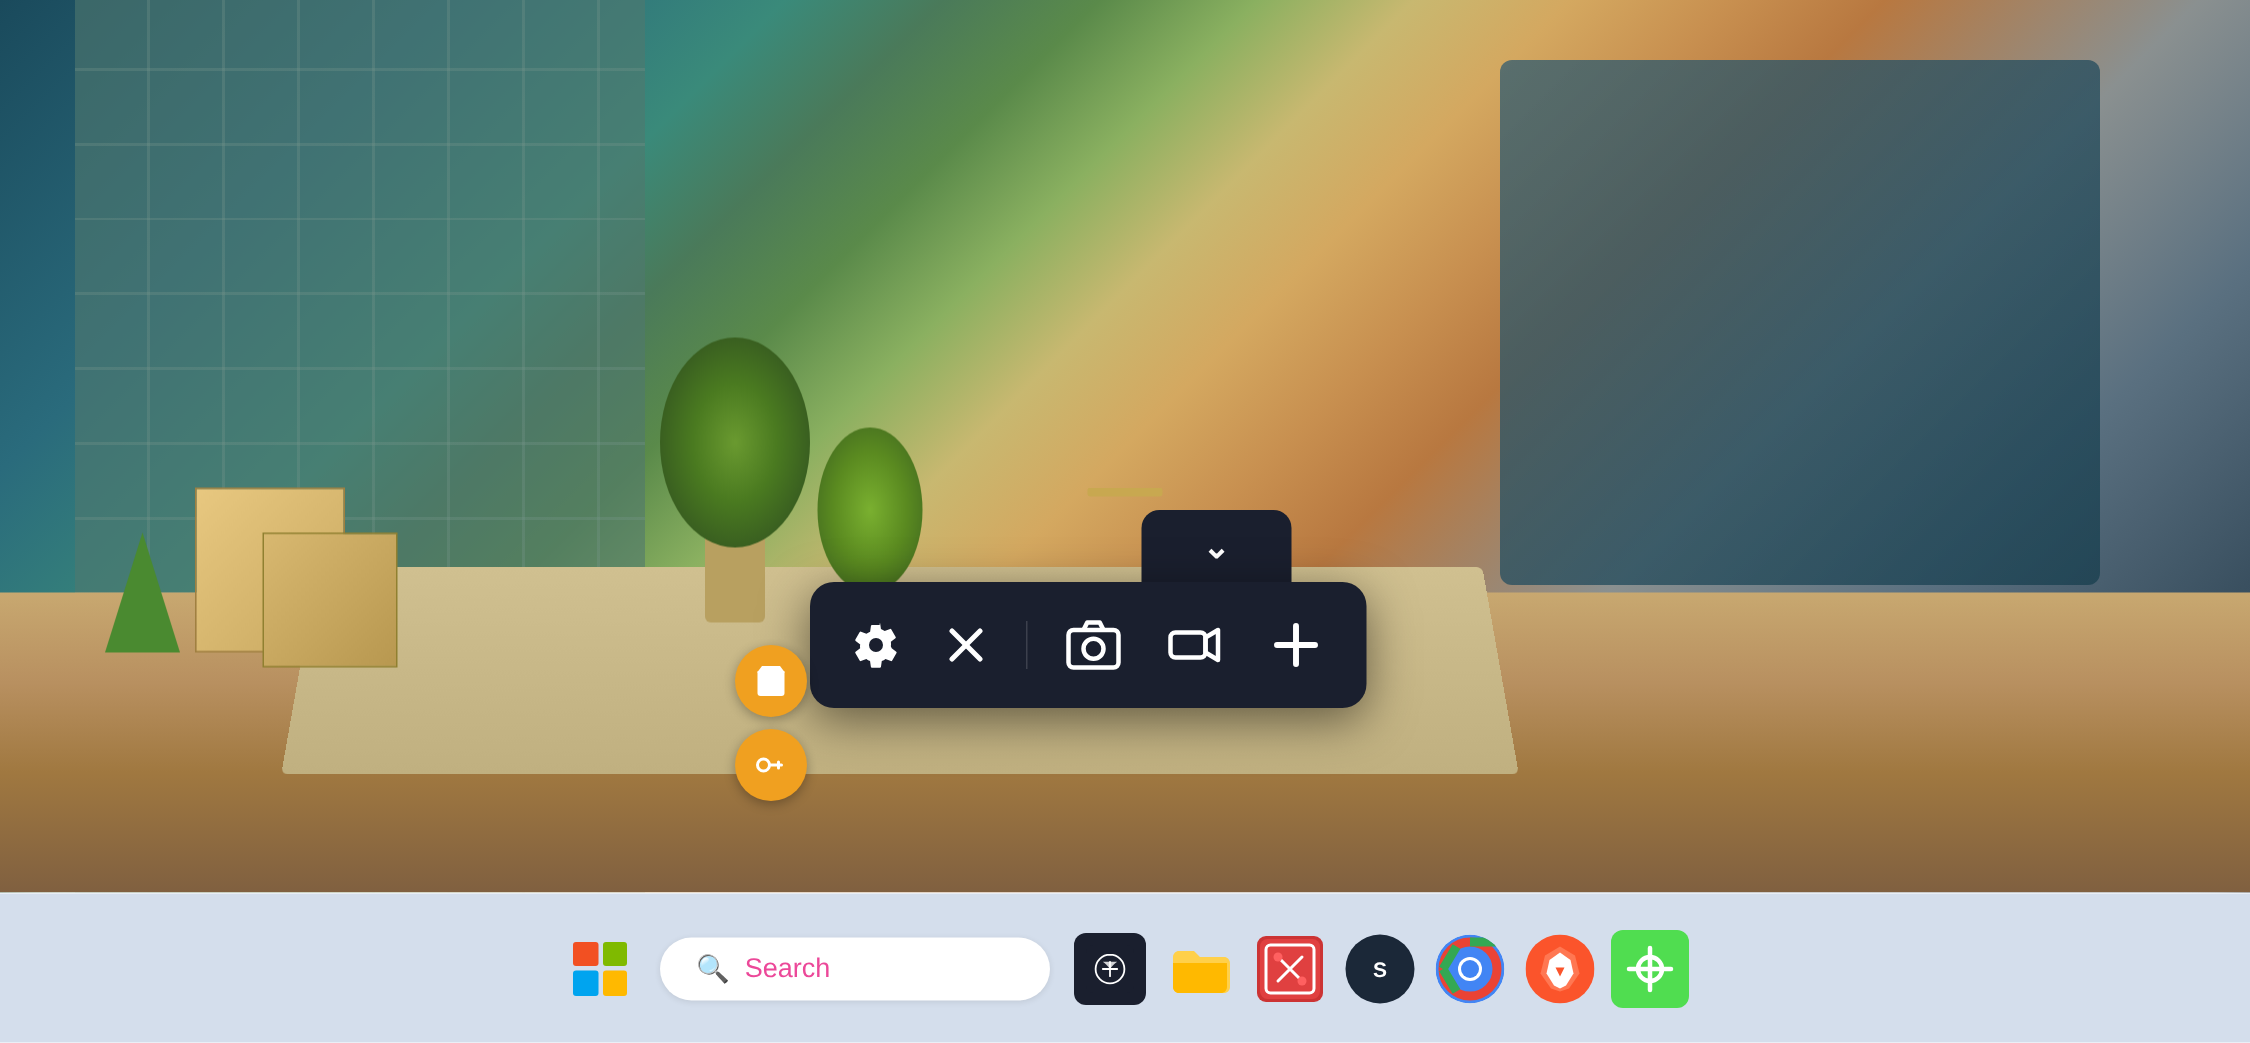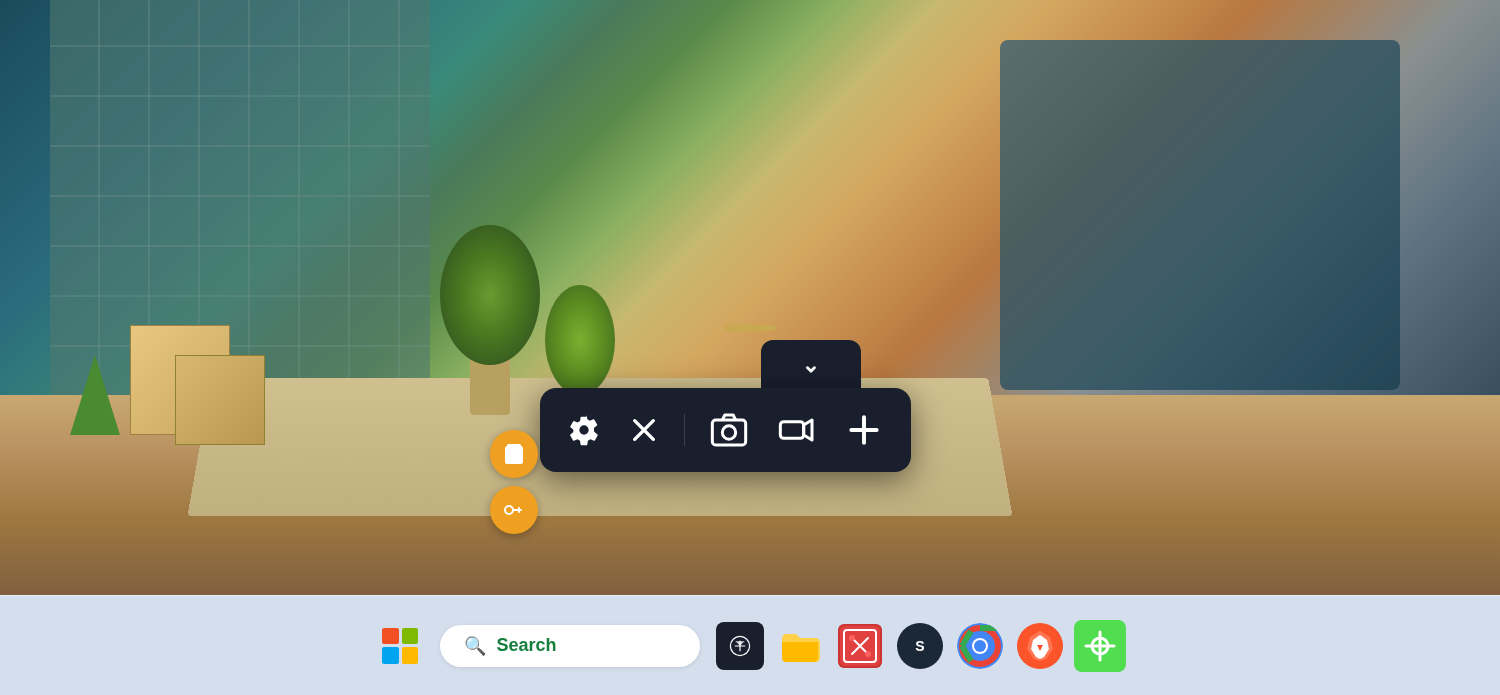--- a/index.html
+++ b/index.html
@@ -357,22 +357,22 @@
       margin: 0 8px;
     }
 
     .search-bar .search-icon-wrap {
       color: #555;
       font-size: 18px;
     }
 
     .search-bar .search-text {
       font-size: 18px;
-      color: #15803d;
-      font-weight: 700;
+      color: #ec4899;
+      font-weight: 400;
     }
 
     
     .taskbar-icon {
       width: 52px;
       height: 52px;
       display: flex;
       align-items: center;
       justify-content: center;
       cursor: pointer;

